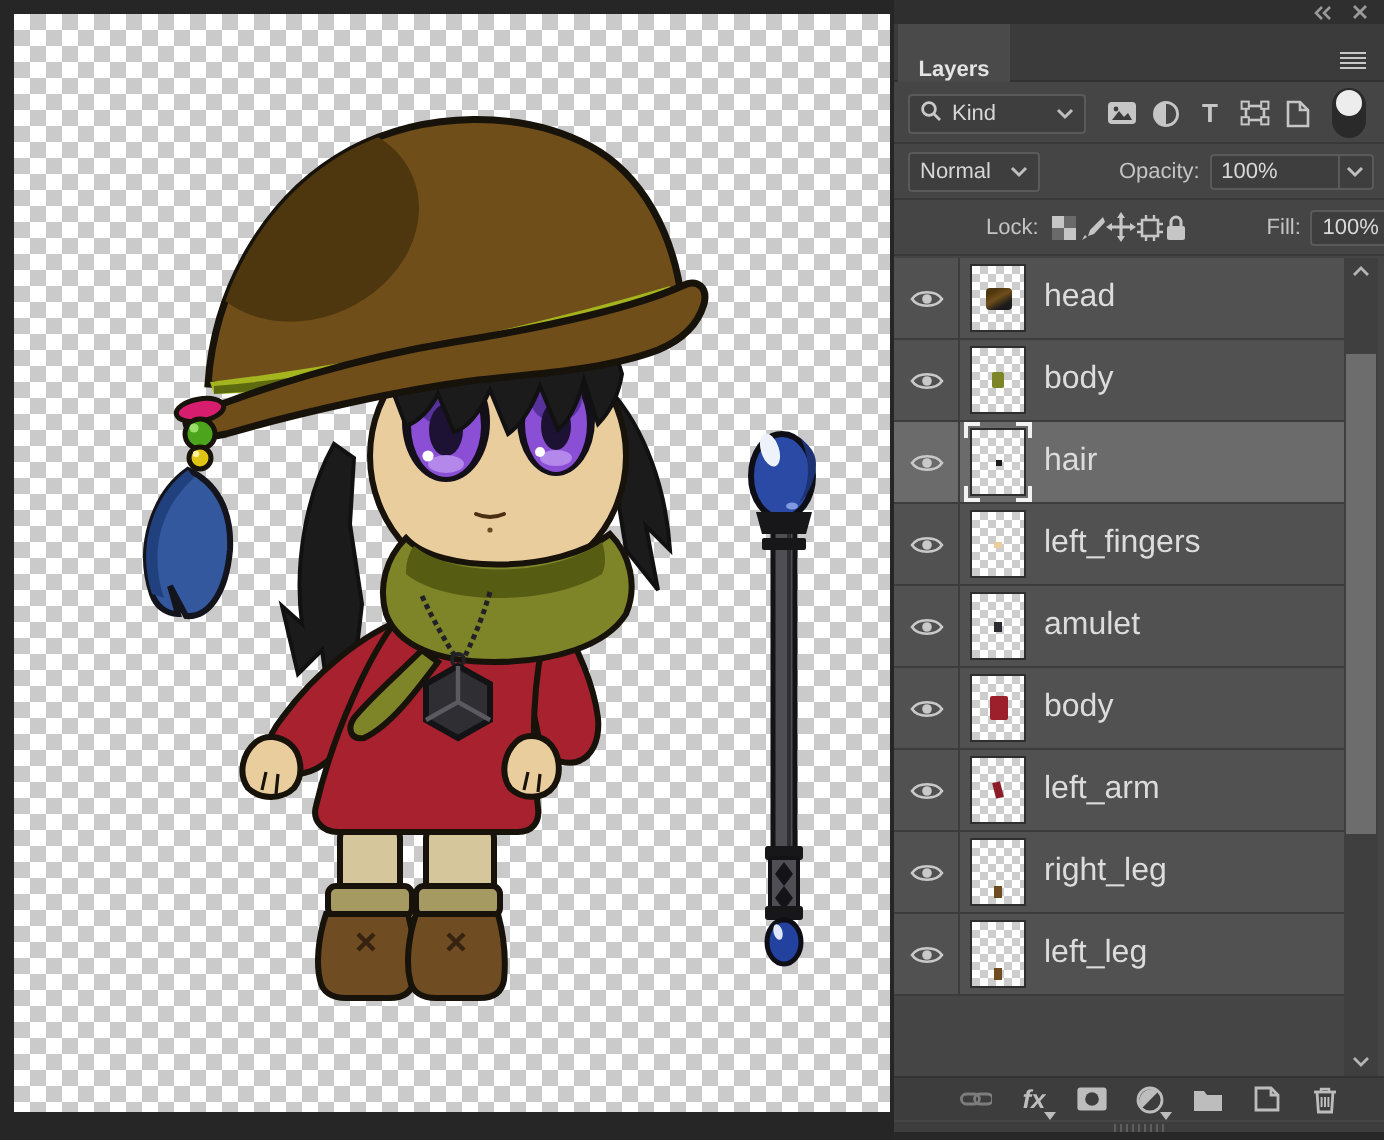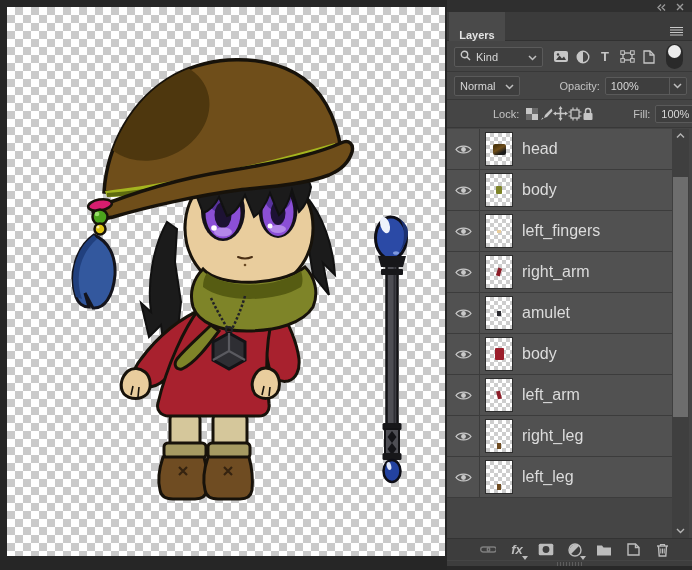--- a/index.html
+++ b/index.html
@@ -381,46 +381,50 @@
             <path d="M1 5.5 C4 1 13 1 16 5.5 C13 10 4 10 1 5.5 Z" fill="none" stroke="#c9c9c9" stroke-width="1.3"></path>
             <circle cx="8.5" cy="5.5" r="2.4" fill="#c9c9c9"></circle>
           </svg>
         </span>
       <span class="thumb">
           <span style="width:6px;height:8px;border-radius:1px;background:#7e8428"></span>
         </span>
       <span class="rowlabel">body</span>
     </div>
 
+    <div class="row selected">
+      <span class="eyecell">
+          <svg width="17" height="11">
+            <path d="M1 5.5 C4 1 13 1 16 5.5 C13 10 4 10 1 5.5 Z" fill="none" stroke="#c9c9c9" stroke-width="1.3"></path>
+            <circle cx="8.5" cy="5.5" r="2.4" fill="#c9c9c9"></circle>
+          </svg>
+        </span>
+      <span class="thumb">
+        <span class="bk tl"></span>
+        <span class="bk tr"></span>
+        <span class="bk bl"></span>
+        <span class="bk br"></span>
+        <span style="width:3px;height:3px;background:#1b1b1b"></span>
+      </span>
+      <span class="rowlabel">hair</span>
+    </div>
 
     <div class="row">
       <span class="eyecell">
           <svg width="17" height="11">
             <path d="M1 5.5 C4 1 13 1 16 5.5 C13 10 4 10 1 5.5 Z" fill="none" stroke="#c9c9c9" stroke-width="1.3"></path>
             <circle cx="8.5" cy="5.5" r="2.4" fill="#c9c9c9"></circle>
           </svg>
         </span>
       <span class="thumb">
           <span style="width:4px;height:3px;background:#e9cd9d"></span>
         </span>
       <span class="rowlabel">left_fingers</span>
     </div>
 
-    <div class="row">
-      <span class="eyecell">
-          <svg width="17" height="11">
-            <path d="M1 5.5 C4 1 13 1 16 5.5 C13 10 4 10 1 5.5 Z" fill="none" stroke="#c9c9c9" stroke-width="1.3"></path>
-            <circle cx="8.5" cy="5.5" r="2.4" fill="#c9c9c9"></circle>
-          </svg>
-        </span>
-      <span class="thumb">
-          <span style="width:4px;height:8px;background:#8c1d28;transform:rotate(18deg)"></span>
-        </span>
-      <span class="rowlabel">right_arm</span>
-    </div>
 
     <div class="row">
       <span class="eyecell">
           <svg width="17" height="11">
             <path d="M1 5.5 C4 1 13 1 16 5.5 C13 10 4 10 1 5.5 Z" fill="none" stroke="#c9c9c9" stroke-width="1.3"></path>
             <circle cx="8.5" cy="5.5" r="2.4" fill="#c9c9c9"></circle>
           </svg>
         </span>
       <span class="thumb">
           <span style="width:4px;height:5px;background:#2c2c31"></span>

